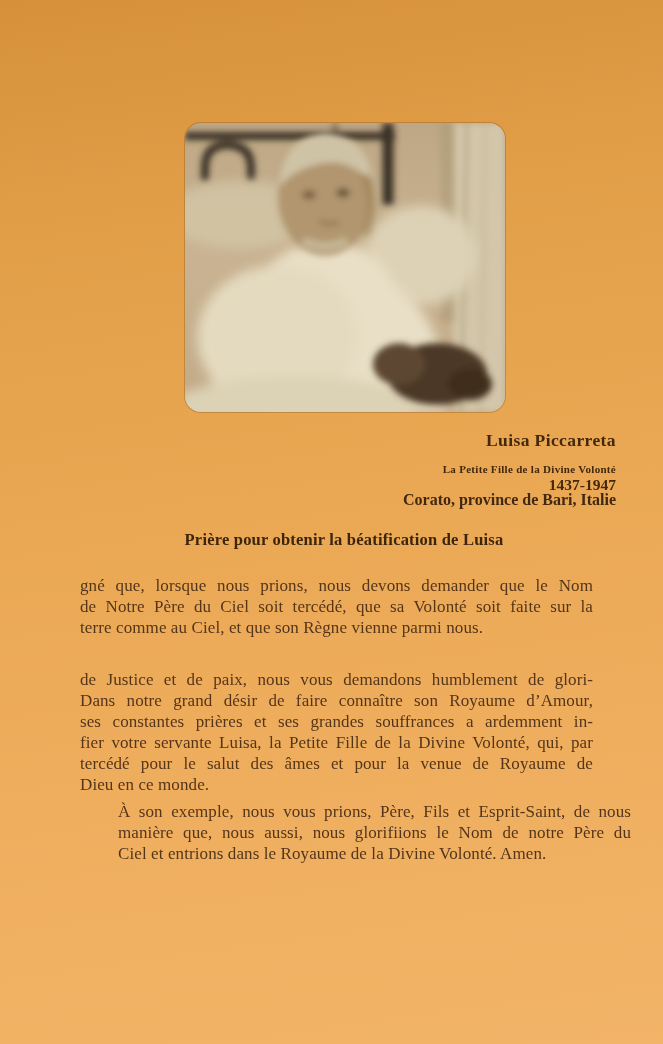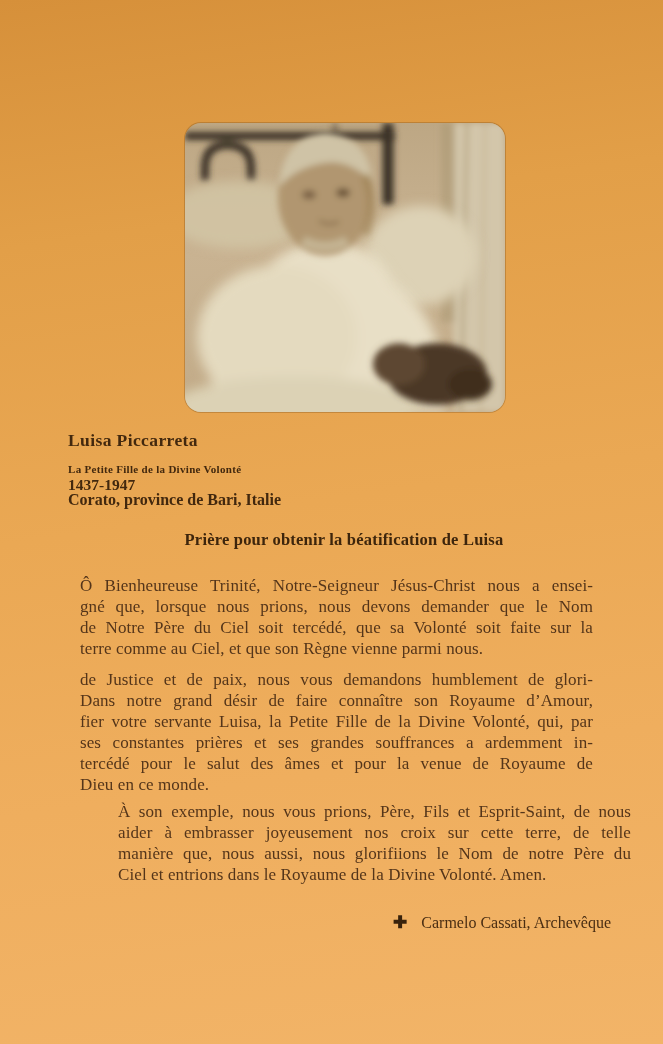--- a/index.html
+++ b/index.html
@@ -13,22 +13,22 @@
   }
   
   .photo-frame{
     position:absolute;left:185px;top:123px;width:320px;height:289px;
     border-radius:16px;overflow:hidden;
     box-shadow:0 0 0 1px rgba(105,60,15,.28), inset 0 0 18px rgba(60,35,10,.25);
   }
   .photo-frame svg{display:block;width:100%;height:100%;}
   
   .identity{
-    position:absolute;left:68px;top:430px;width:520px;
-    text-align:left;color:#42280e;
+    position:absolute;left:96px;top:430px;width:520px;
+    text-align:right;color:#42280e;
   }
   .id-name{font-size:17.5px;font-weight:bold;letter-spacing:.4px;}
   .id-title{margin-top:12px;font-size:11px;font-weight:bold;letter-spacing:.3px;}
   .id-years{margin-top:3px;font-size:15.5px;font-weight:bold;line-height:14px;}
   .id-loc{font-size:16px;font-weight:bold;line-height:15px;}
   
   .prayer-heading{
     position:absolute;left:84px;top:530px;width:520px;
     text-align:center;font-size:16.5px;font-weight:bold;color:#3d250c;letter-spacing:.2px;
   }
@@ -117,37 +117,32 @@
   <div class="identity">
     <div class="id-name">Luisa Piccarreta</div>
     <div class="id-title">La Petite Fille de la Divine Volonté</div>
     <div class="id-years">1437-1947</div>
     <div class="id-loc">Corato, province de Bari, Italie</div>
   </div>
 
   <div class="prayer-heading">Prière pour obtenir la béatification de Luisa</div>
 
   <div class="para para-1">
-      <span class="pline">Ô Bienheureuse Trinité, Notre-Seigneur Jésus-Christ nous a ensei-</span>
       <span class="pline">gné que, lorsque nous prions, nous devons demander que le Nom</span>
       <span class="pline">de Notre Père du Ciel soit tercédé, que sa Volonté soit faite sur la</span>
       <span class="pline last">terre comme au Ciel, et que son Règne vienne parmi nous.</span>
     </div>
   <div class="para para-2">
       <span class="pline">de Justice et de paix, nous vous demandons humblement de glori-</span>
       <span class="pline">Dans notre grand désir de faire connaître son Royaume d’Amour,</span>
+      <span class="pline">ses constantes prières et ses grandes souffrances a ardemment in-</span>
       <span class="pline">fier votre servante Luisa, la Petite Fille de la Divine Volonté, qui, par</span>
-      <span class="pline">ses constantes prières et ses grandes souffrances a ardemment in-</span>
       <span class="pline">tercédé pour le salut des âmes et pour la venue de Royaume de</span>
       <span class="pline last">Dieu en ce monde.</span>
     </div>
   <div class="para para-3">
       <span class="pline">À son exemple, nous vous prions, Père, Fils et Esprit-Saint, de nous</span>
-      <span class="pline">aider à embrasser joyeusement nos croix sur cette terre, de telle</span>
       <span class="pline">manière que, nous aussi, nous glorifiions le Nom de notre Père du</span>
       <span class="pline last">Ciel et entrions dans le Royaume de la Divine Volonté. Amen.</span>
     </div>
 
-  <div class="signature">
-    <span class="cross">✚</span><span>Carmelo Cassati, Archevêque</span>
-  </div>
 
 </div>
 
 </body></html>

